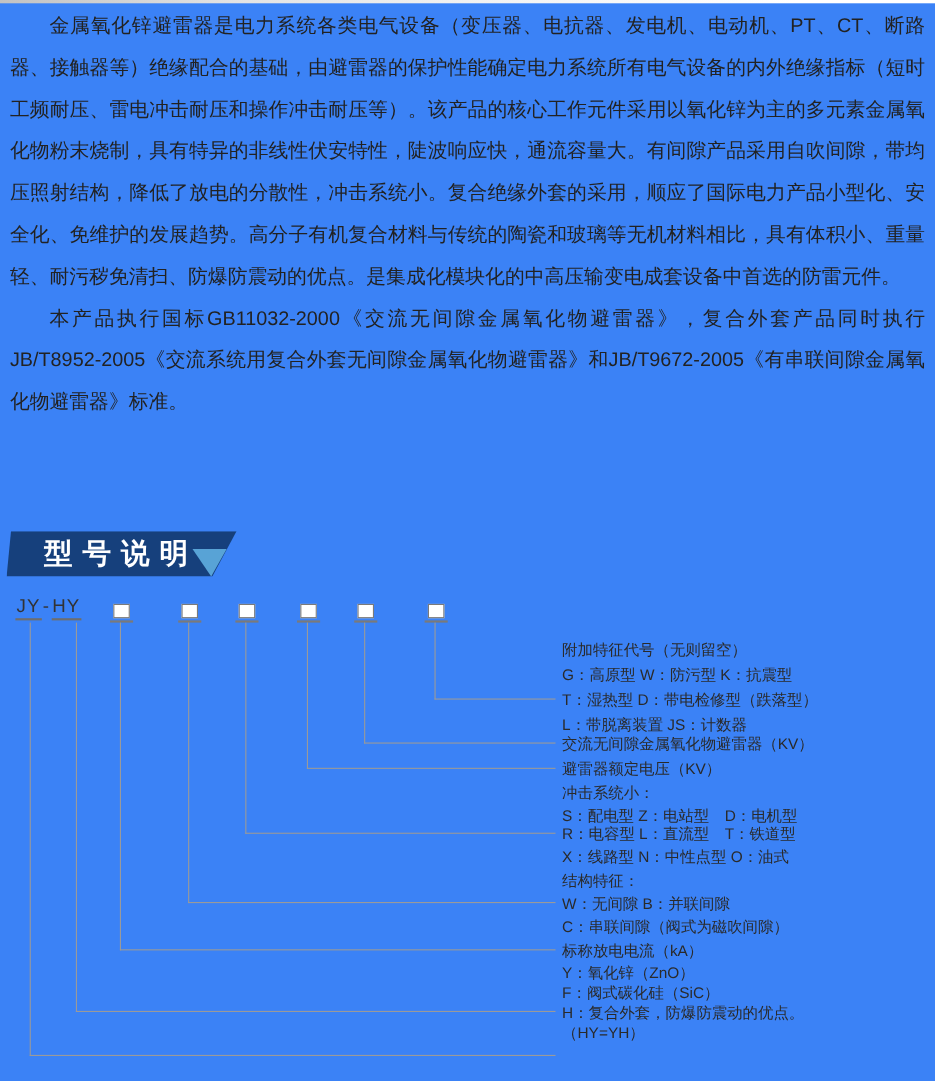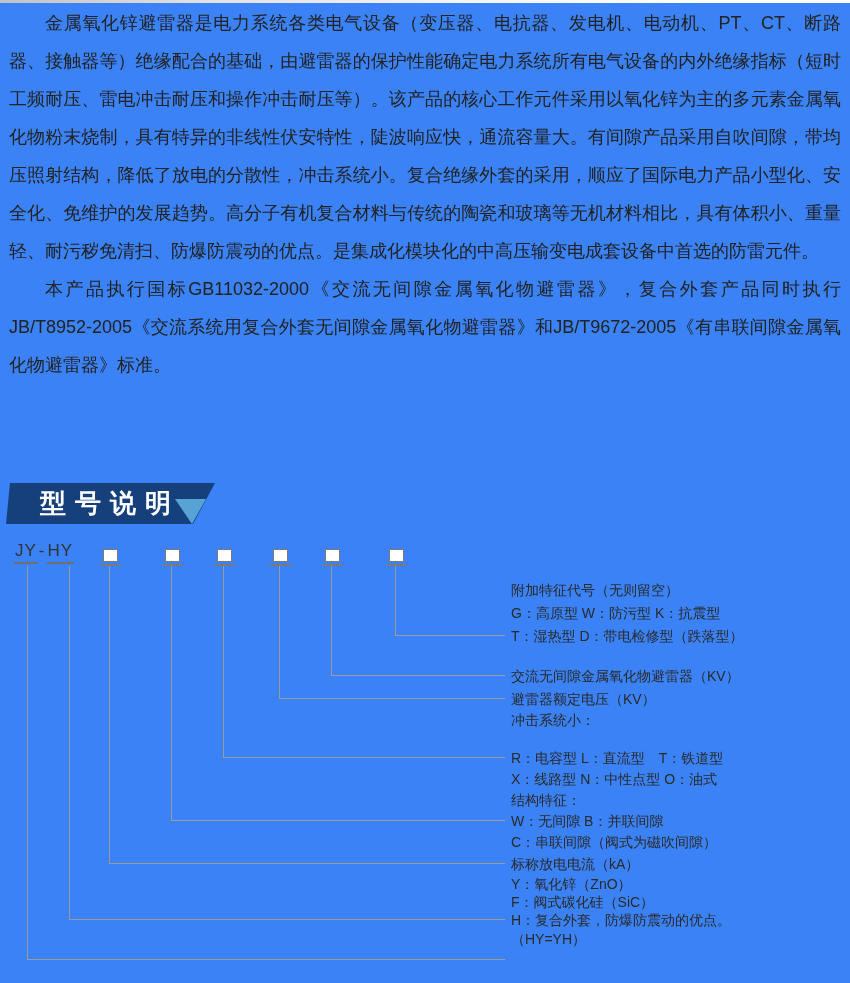--- a/index.html
+++ b/index.html
@@ -142,23 +142,25 @@
   <div class="connector" style="left:279px; width:226px; height:133px"></div>
   <div class="connector" style="left:223px; width:282px; height:192px"></div>
   <div class="connector" style="left:171px; width:334px; height:255px"></div>
   <div class="connector" style="left:109px; width:396px; height:298px"></div>
   <div class="connector" style="left:69px;  width:436px; height:354px"></div>
   <div class="connector" style="left:27px;  width:478px; height:394px"></div>
 
   <div class="dlabel" style="top:580px">附加特征代号（无则留空）</div>
   <div class="dlabel" style="top:603px">G：高原型 W：防污型  K：抗震型</div>
   <div class="dlabel" style="top:626px">T：湿热型  D：带电检修型（跌落型）</div>
+  <div class="dlabel" style="top:649px">L：带脱离装置 JS：计数器</div>
   <div class="dlabel" style="top:666px">交流无间隙金属氧化物避雷器（KV）</div>
   <div class="dlabel" style="top:689px">避雷器额定电压（KV）</div>
   <div class="dlabel" style="top:710px">冲击系统小：</div>
+  <div class="dlabel" style="top:731px">S：配电型 Z：电站型　D：电机型</div>
   <div class="dlabel" style="top:748px">R：电容型 L：直流型　T：铁道型</div>
   <div class="dlabel" style="top:769px">X：线路型 N：中性点型 O：油式</div>
   <div class="dlabel" style="top:790px">结构特征：</div>
   <div class="dlabel" style="top:811px">W：无间隙  B：并联间隙</div>
   <div class="dlabel" style="top:832px">C：串联间隙（阀式为磁吹间隙）</div>
   <div class="dlabel" style="top:854px">标称放电电流（kA）</div>
   <div class="dlabel" style="top:874px">Y：氧化锌（ZnO）</div>
   <div class="dlabel" style="top:892px">F：阀式碳化硅（SiC）</div>
   <div class="dlabel" style="top:910px">H：复合外套，防爆防震动的优点。</div>
   <div class="dlabel" style="top:929px">（HY=YH）</div>

